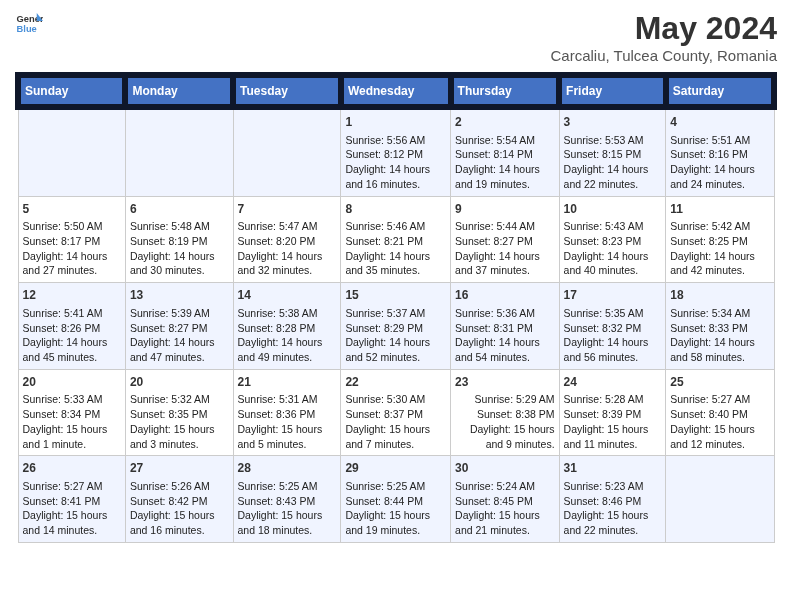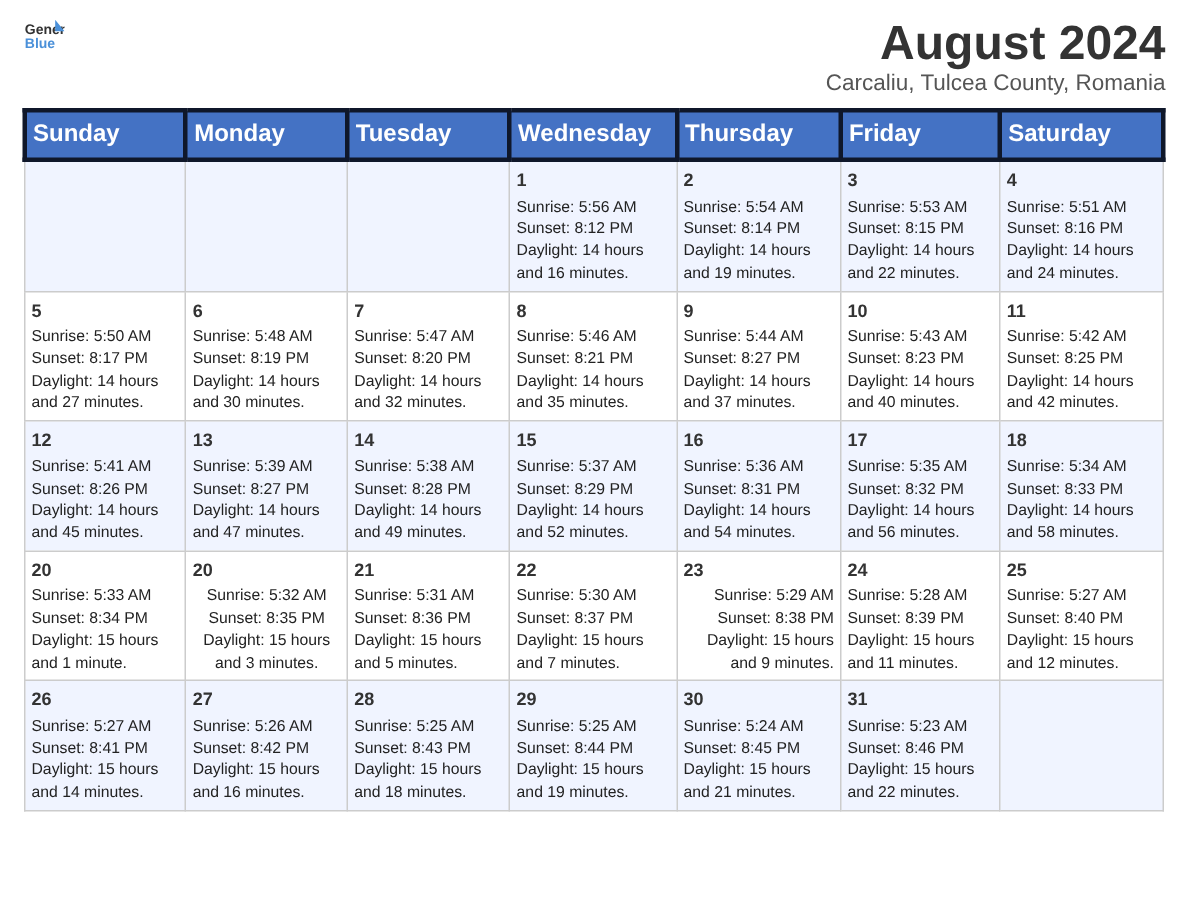--- a/index.html
+++ b/index.html
@@ -40,23 +40,23 @@
     table {
       width: 100%;
       border-collapse: collapse;
       font-size: 11px;
     }
     thead tr th {
       background-color: #4472c4;
       color: #fff;
       padding: 6px 4px;
       text-align: left;
-      font-size: 16px;
+      font-size: 12px;
       font-weight: bold;
-      border: 3px solid #0f172a;
+      border: 6px solid #0f172a;
     }
     tbody tr td {
       border: 1px solid #ccc;
       padding: 4px 4px;
       vertical-align: top;
       color: #333;
       line-height: 1.4;
       width: 113px;
     }
     tbody tr:nth-child(odd) td {
@@ -81,21 +81,21 @@
 
 <div class="header-area">
   <div class="logo">
     <svg class="logo-icon" viewBox="0 0 36 36">
       <text x="2" y="16" font-size="12" font-weight="bold" fill="#333">General</text>
       <text x="2" y="28" font-size="12" font-weight="bold" fill="#4a90d9">Blue</text>
       <polygon points="28,4 36,14 28,14" fill="#4a90d9"></polygon>
     </svg>
   </div>
   <div class="title-area">
-    <div class="main-title">August 2024</div>
+    <div class="main-title">May 2024</div>
     <div class="subtitle">Carcaliu, Tulcea County, Romania</div>
   </div>
 </div>
 
 <table>
   <thead>
     <tr>
     <th>Sunday</th>
         <th>Monday</th>
         <th>Tuesday</th>
@@ -225,21 +225,21 @@
       </tr>
       <tr>
         <td>
           <span class="day-num">20</span>
           <div class="cell-content" style="white-space: pre-line;">Sunrise: 5:33 AM
 Sunset: 8:34 PM
 Daylight: 15 hours and 1 minute.</div>
         </td>
         <td>
           <span class="day-num">20</span>
-          <div class="cell-content" style="white-space: pre-line; text-align: center;">Sunrise: 5:32 AM
+          <div class="cell-content" style="white-space: pre-line;">Sunrise: 5:32 AM
 Sunset: 8:35 PM
 Daylight: 15 hours and 3 minutes.</div>
         </td>
         <td>
           <span class="day-num">21</span>
           <div class="cell-content" style="white-space: pre-line;">Sunrise: 5:31 AM
 Sunset: 8:36 PM
 Daylight: 15 hours and 5 minutes.</div>
         </td>
         <td>

